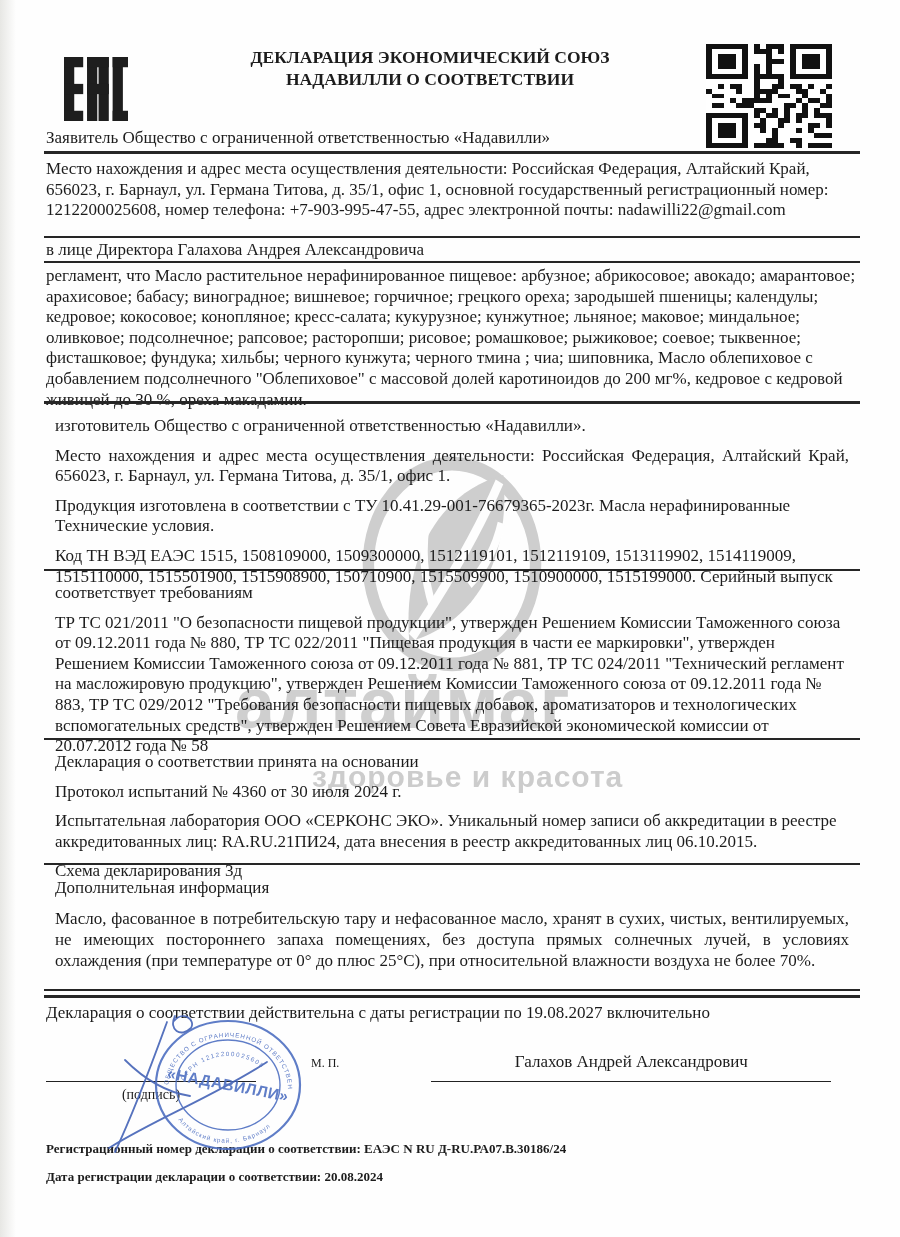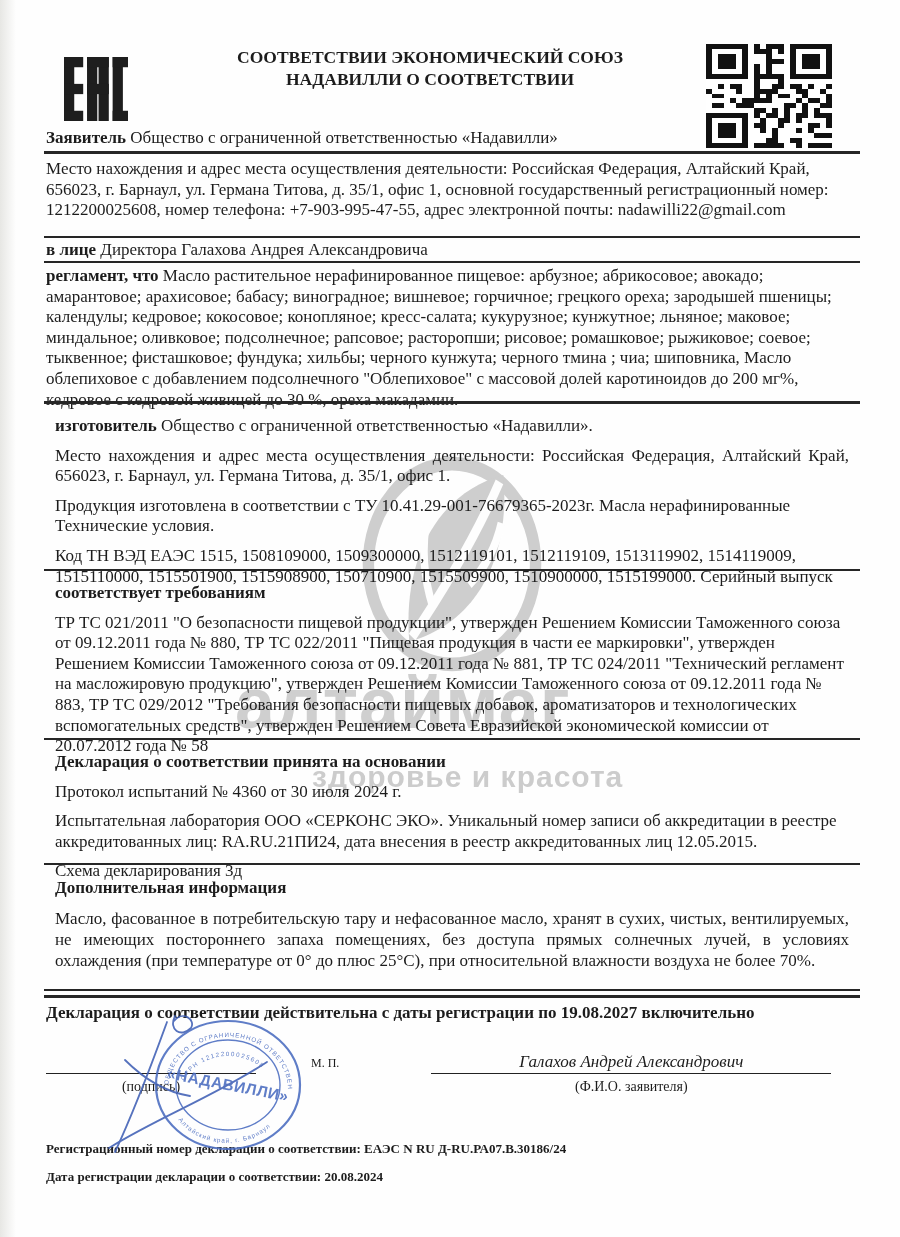--- a/index.html
+++ b/index.html
@@ -3,41 +3,41 @@
 <meta charset="utf-8">
 <style>
   html,body{margin:0;padding:0;background:#9a9a9a;}
   .page{position:relative;width:900px;height:1237px;background:#fefefe;margin:0 auto;
         font-family:"Liberation Serif","DejaVu Serif",serif;color:#1c1c1c;overflow:hidden;}
   .edge-shadow{position:absolute;left:0;top:0;bottom:0;width:16px;
         background:linear-gradient(to right,#e7e7e4,#fefefe);pointer-events:none;}
   .abs{position:absolute;left:46px;right:42px;font-size:17px;line-height:20.6px;}
   .rule{position:absolute;left:44px;right:40px;height:2px;background:#262626;}
   .rule.thick{height:3px;}
-  b,.b{font-weight:bold;}
+  b,.b{font-weight:normal;}
   .just{text-align:justify;}
   p{margin:9px;}
   
   .title-block{position:absolute;left:150px;width:560px;top:46px;text-align:center;
         font-weight:bold;font-size:17.5px;line-height:22px;}
   .eac-logo{position:absolute;left:64px;top:56px;}
   .qr{position:absolute;left:706px;top:44px;}
   
   .wm{position:absolute;z-index:0;pointer-events:none;}
   .wm-word{left:215px;top:662px;font-family:"Liberation Sans","DejaVu Sans",sans-serif;
         font-weight:bold;font-size:72px;letter-spacing:1px;color:#a9a9a9;opacity:.55;margin-left:20px;}
   .wm-tagline{left:312px;top:760px;font-family:"Liberation Sans","DejaVu Sans",sans-serif;
         font-size:30px;letter-spacing:1px;color:#ababab;opacity:.6;font-weight:bold;}
   .wm-emblem{left:357px;top:450px;}
   .content-layer{position:relative;z-index:1;}
   
   .sig-row{display:flex;align-items:flex-start;}
   .sig-col{display:flex;flex-direction:column;}
   .sig-line{border-bottom:1.8px solid #222;height:32px;text-align:center;
-        display:flex;align-items:flex-end;justify-content:center;padding-bottom:0;font-style:italic;}
+        display:flex;align-items:flex-end;justify-content:center;padding-bottom:8px;}
   .sig-caption{text-align:center;margin-top:3px;font-size:14px;}
   .mp{margin-left:55px;margin-top:12px;font-size:12px;}
   .reg{font-weight:bold;line-height:28px;font-size:13px;margin-top:28px;}
   .stamp{position:absolute;left:95px;top:1000px;z-index:2;pointer-events:none;opacity:.88;}
   .gap6{margin-top:6px;}
   .gap5{margin-top:5px;}
 </style>
 </head>
 <body>
 
@@ -66,21 +66,21 @@
           <rect x="54" y="0" width="16" height="100"></rect>
         <rect x="36" y="0" width="34" height="16"></rect>
           <rect x="36" y="42" width="34" height="16"></rect>
         <rect x="76" y="0" width="16" height="100"></rect>
           <rect x="76" y="0" width="24" height="16"></rect>
         <rect x="76" y="84" width="24" height="16"></rect>
       </g>
     </svg>
 
     <div class="title-block">
-      <div>СООТВЕТСТВИИ ЭКОНОМИЧЕСКИЙ СОЮЗ</div>
+      <div>ДЕКЛАРАЦИЯ ЭКОНОМИЧЕСКИЙ СОЮЗ</div>
       <div>НАДАВИЛЛИ О СООТВЕТСТВИИ</div>
     </div>
 
     <svg class="qr" id="qr-grid" width="126" height="104" viewBox="0 0 21 21" preserveAspectRatio="none" shape-rendering="crispEdges">
         <rect x="0" y="0" width="21" height="21" fill="#fff"></rect>
         <rect x="0" y="0" width="7" height="7" fill="#111"></rect>
         <rect x="1" y="1" width="5" height="5" fill="#fff"></rect>
         <rect x="2" y="2" width="3" height="3" fill="#111"></rect>
         <rect x="14" y="0" width="7" height="7" fill="#111"></rect>
         <rect x="15" y="1" width="5" height="5" fill="#fff"></rect>
@@ -242,21 +242,21 @@
 
     <div class="abs" style="top:574px">
       <p class="b">соответствует требованиям</p>
       <p class="gap5">ТР ТС 021/2011 "О безопасности пищевой продукции", утвержден Решением Комиссии Таможенного союза от 09.12.2011 года № 880, ТР ТС 022/2011 "Пищевая продукция в части ее маркировки", утвержден Решением Комиссии Таможенного союза от 09.12.2011 года № 881, ТР ТС 024/2011 "Технический регламент на масложировую продукцию", утвержден Решением Комиссии Таможенного союза от 09.12.2011 года № 883, ТР ТС 029/2012 "Требования безопасности пищевых добавок,  ароматизаторов и технологических вспомогательных средств", утвержден Решением Совета Евразийской экономической комиссии от 20.07.2012 года № 58</p>
     </div>
     <div class="rule" style="top:738px"></div>
 
     <div class="abs" style="top:743px">
       <p class="b">Декларация о соответствии принята на основании</p>
       <p class="gap6">Протокол испытаний № 4360 от 30 июля 2024 г.</p>
-      <p>Испытательная лаборатория ООО «СЕРКОНС ЭКО». Уникальный номер записи об аккредитации в реестре аккредитованных лиц: RA.RU.21ПИ24, дата внесения в реестр аккредитованных лиц 12.05.2015.</p>
+      <p>Испытательная лаборатория ООО «СЕРКОНС ЭКО». Уникальный номер записи об аккредитации в реестре аккредитованных лиц: RA.RU.21ПИ24, дата внесения в реестр аккредитованных лиц 06.10.2015.</p>
       <p>Схема декларирования 3д</p>
     </div>
     <div class="rule" style="top:863px"></div>
 
     <div class="abs" style="top:869px">
       <p class="b">Дополнительная информация</p>
       <p class="just gap5" style="line-height:21px">Масло, фасованное в потребительскую тару и нефасованное масло, хранят в сухих, чистых, вентилируемых, не имеющих постороннего запаха помещениях, без доступа прямых солнечных лучей, в условиях охлаждения (при температуре от 0° до плюс 25°С), при относительной влажности воздуха не более 70%.</p>
     </div>
 
     <div class="rule" style="top:989px"></div>
@@ -265,21 +265,20 @@
     <div class="abs b" style="top:1003px">Декларация о соответствии действительна с даты регистрации по 19.08.2027 включительно</div>
 
     <div class="abs sig-row" style="top:1041px">
       <div class="sig-col" style="width:210px">
         <div class="sig-line"></div>
         <div class="sig-caption">(подпись)</div>
       </div>
       <div class="mp">М. П.</div>
       <div class="sig-col" style="width:400px;margin-left:92px">
         <div class="sig-line">Галахов Андрей Александрович</div>
-        <div class="sig-caption">(Ф.И.О. заявителя)</div>
       </div>
     </div>
 
     <div class="abs reg" style="top:1107px">
       <div>Регистрационный номер декларации о соответствии: ЕАЭС N RU Д-RU.РА07.В.30186/24</div>
       <div>Дата регистрации декларации о соответствии: 20.08.2024</div>
     </div>
   </div>
 
   <svg class="stamp" width="240" height="170" viewBox="0 0 240 170">

